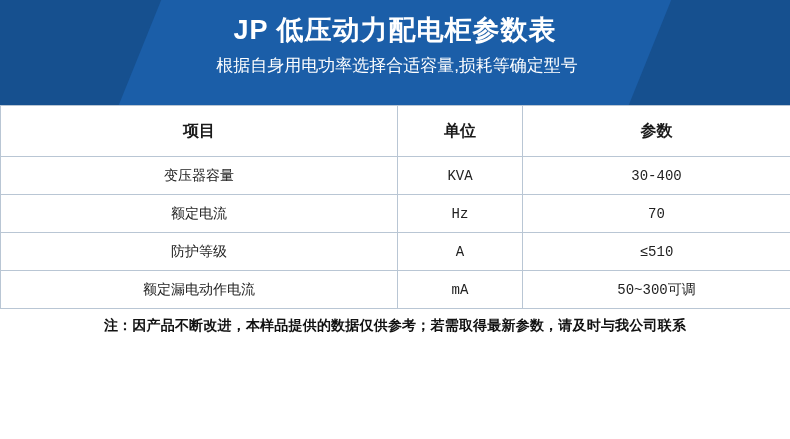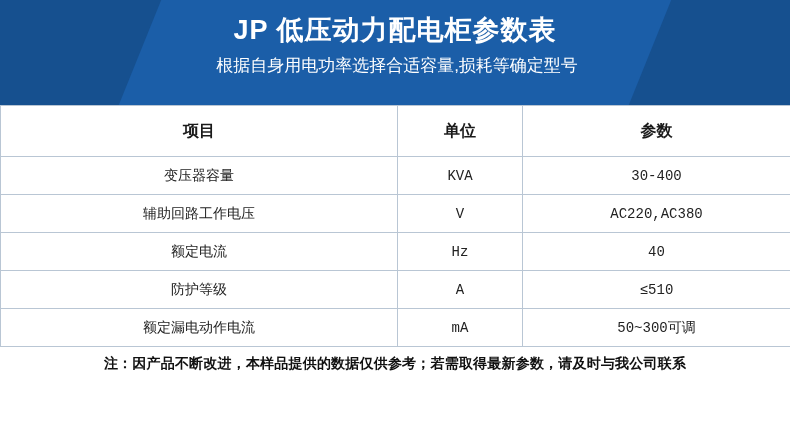--- a/index.html
+++ b/index.html
@@ -156,28 +156,23 @@
           <th>参数</th>
         </tr>
       </thead>
       <tbody>
         <tr>
           <td>变压器容量</td>
           <td>KVA</td>
           <td>30-400</td>
         </tr>
         <tr>
-          <td>辅助回路工作电压</td>
-          <td>V</td>
-          <td>AC220,AC380</td>
-        </tr>
-        <tr>
           <td>额定电流</td>
           <td>Hz</td>
-          <td>40</td>
+          <td>70</td>
         </tr>
         <tr>
           <td>防护等级</td>
           <td>A</td>
           <td>≤510</td>
         </tr>
         <tr>
           <td>额定漏电动作电流</td>
           <td>mA</td>
           <td>50~300可调</td>

